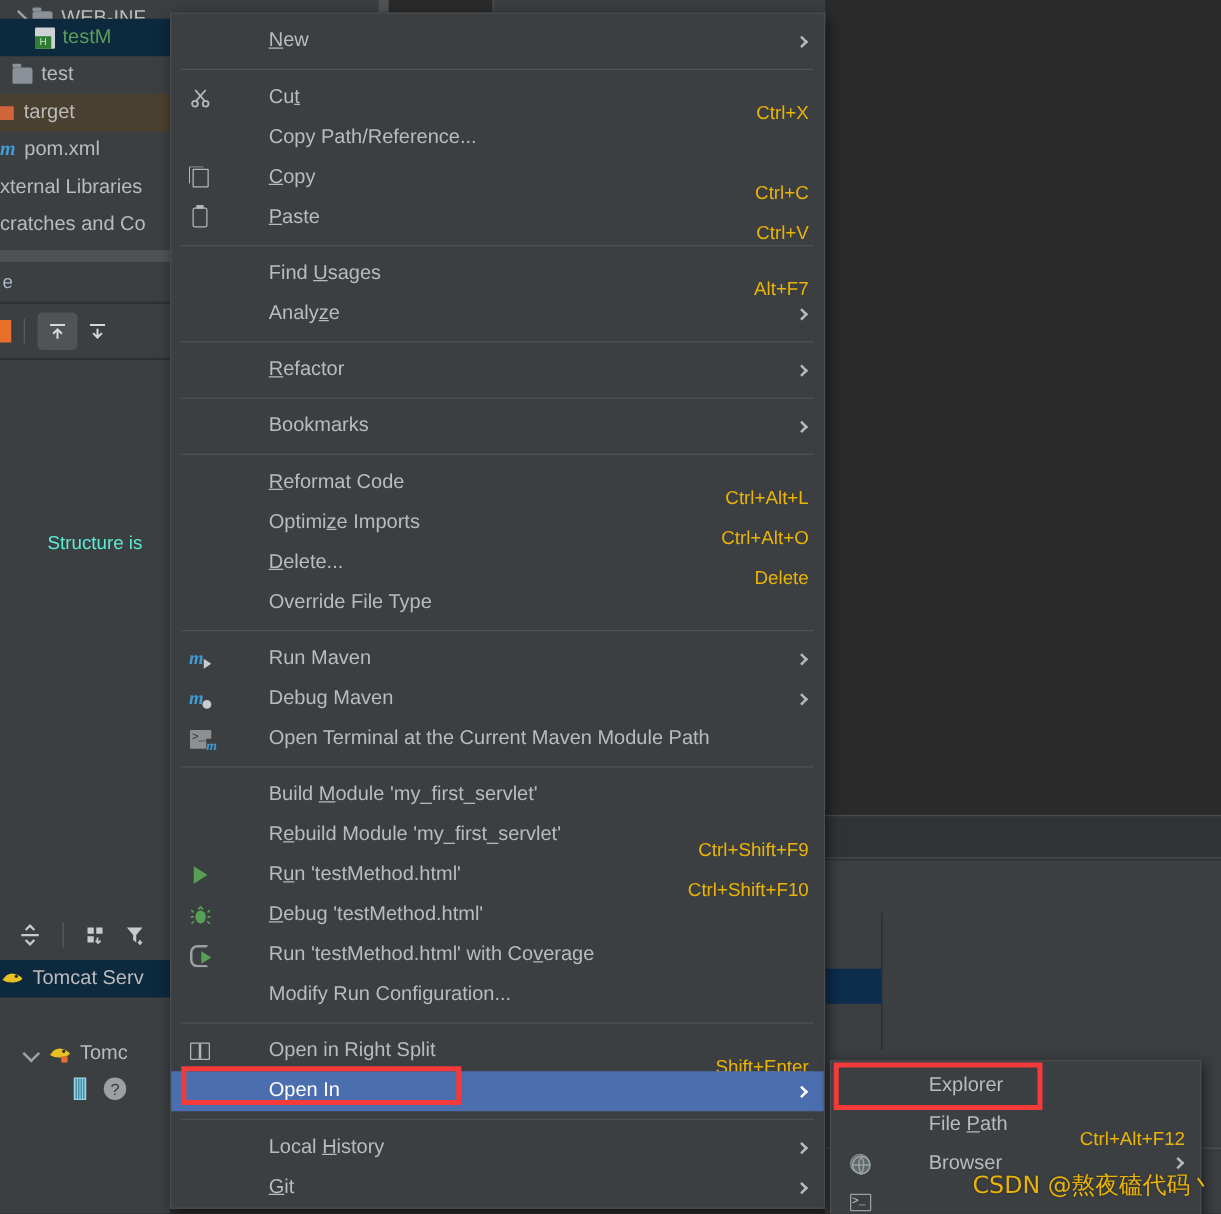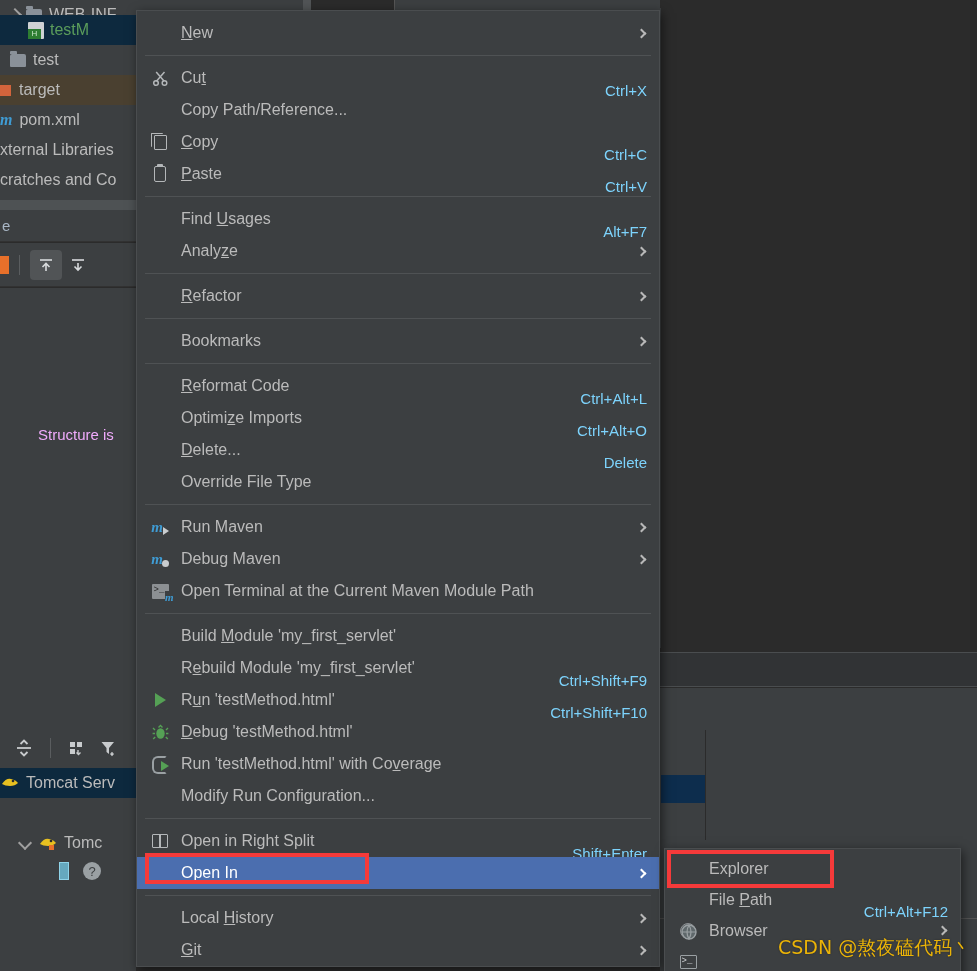--- a/index.html
+++ b/index.html
@@ -251,21 +251,21 @@
   .struct-body {
     position: absolute;
     left: 0; top: 288px;
     width: 136px; height: 440px;
     background: #3c3f41;
   }
   .struct-empty-text {
     position: absolute;
     left: 38px; top: 138px;
     font-size: 15px;
-    color: #f0abfc;
+    color: #5eead4;
     white-space: nowrap;
     text-align: center;
   }
 
   
   .svc-toolbar {
     position: absolute;
     left: 0; top: 728px;
     width: 136px; height: 40px;
     background: #3c3f41;
@@ -323,20 +323,21 @@
 
   .mi {
     position: relative;
     display: flex;
     align-items: center;
     height: 32px;
     padding: 0 12px 0 10px;
     color: #bbbbbb;
     font-size: 16px;
     white-space: nowrap;
+    gap: 34px;
   }
 
   .mi.selected {
     background: #4b6eaf;
     color: #ffffff;
   }
 
   .mi-ico {
     width: 26px;
     min-width: 26px;
@@ -346,21 +347,21 @@
     justify-content: center;
     margin-right: 8px;
     flex: 0 0 auto;
   }
 
   .mi-label { flex: 1 1 auto; }
   .mi-label u { text-decoration: underline; }
 
   .mi-short {
     margin-left: 20px;
-    color: #7dd3fc;
+    color: #eab308;
     font-size: 15px;
     flex: 0 0 auto;
     margin-top: 24px;
   }
 
   .mi-arrow {
     margin-left: 16px;
     width: 12px;
     flex: 0 0 auto;
     display: flex;

